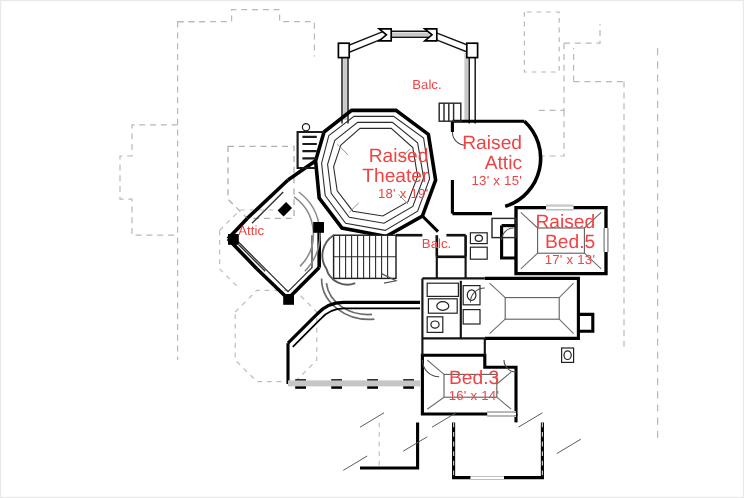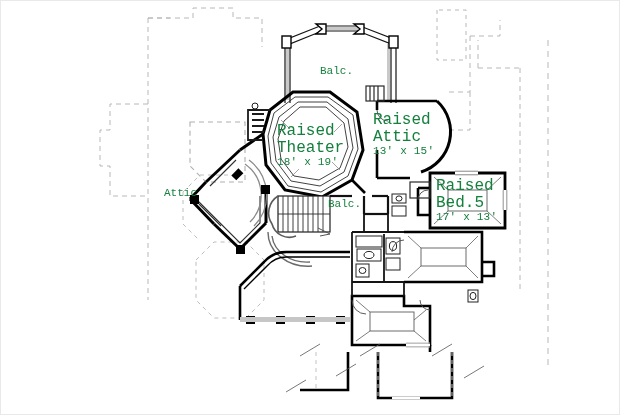--- a/index.html
+++ b/index.html
@@ -2,22 +2,22 @@
 <html><head>
 <meta charset="utf-8">
 <title>Floor Plan</title>
 <style>
   html,body{margin:0;padding:0;background:#ffffff;}
   body{width:620px;height:415px;overflow:hidden;
        font-family:"Liberation Sans","DejaVu Sans",sans-serif;}
   #plan-root{position:relative;width:620px;height:415px;background:#fff;}
   #plan-frame{position:absolute;inset:0;border:1px solid #e9e9e9;box-sizing:border-box;}
   #plan-svg{position:absolute;left:0;top:0;width:620px;height:415px;}
-  .lbl{position:absolute;color:#15803d;text-align:left;line-height:1.06;
-       white-space:nowrap;font-family:Liberation Mono, monospace;}
+  .lbl{position:absolute;color:#ef4444;text-align:right;line-height:1.06;
+       white-space:nowrap;font-family:Liberation Sans, sans-serif;}
   .lbl .nm{display:block;font-size:16px;}
   .lbl .dim{display:block;font-size:11px;letter-spacing:.2px;}
   .lbl.attic .nm{font-size:11px;}
   .lbl.balc .nm{font-size:11px;}
 </style>
 </head>
 <body>
 
 <div id="plan-root">
   <div id="plan-frame"></div>
@@ -287,20 +287,24 @@
     <span class="dim">13' x 15'</span>
   </div>
 
   <div class="lbl" style="left:436px; top:178px; width:60px;">
     <span class="nm">Raised</span>
     <span class="nm">Bed.5</span>
     <span class="dim">17' x 13'</span>
   </div>
 
 
+  <div class="lbl" style="left:360px; top:308px; width:56px;">
+    <span class="nm">Bed.3</span>
+    <span class="dim">16' x 14'</span>
+  </div>
 
   <div class="lbl balc" style="left:320px; top:66px; width:48px;">
     <span class="nm">Balc.</span>
   </div>
 
   <div class="lbl balc" style="left:328px; top:199px; width:48px;">
     <span class="nm">Balc.</span>
   </div>
 </div>
 

